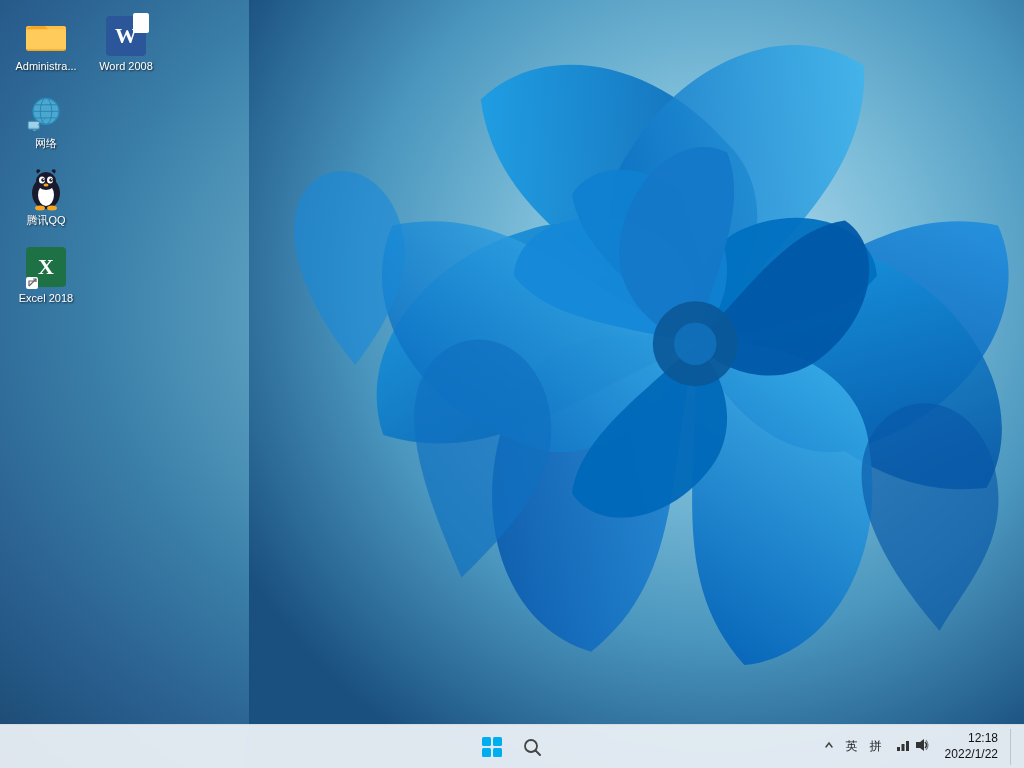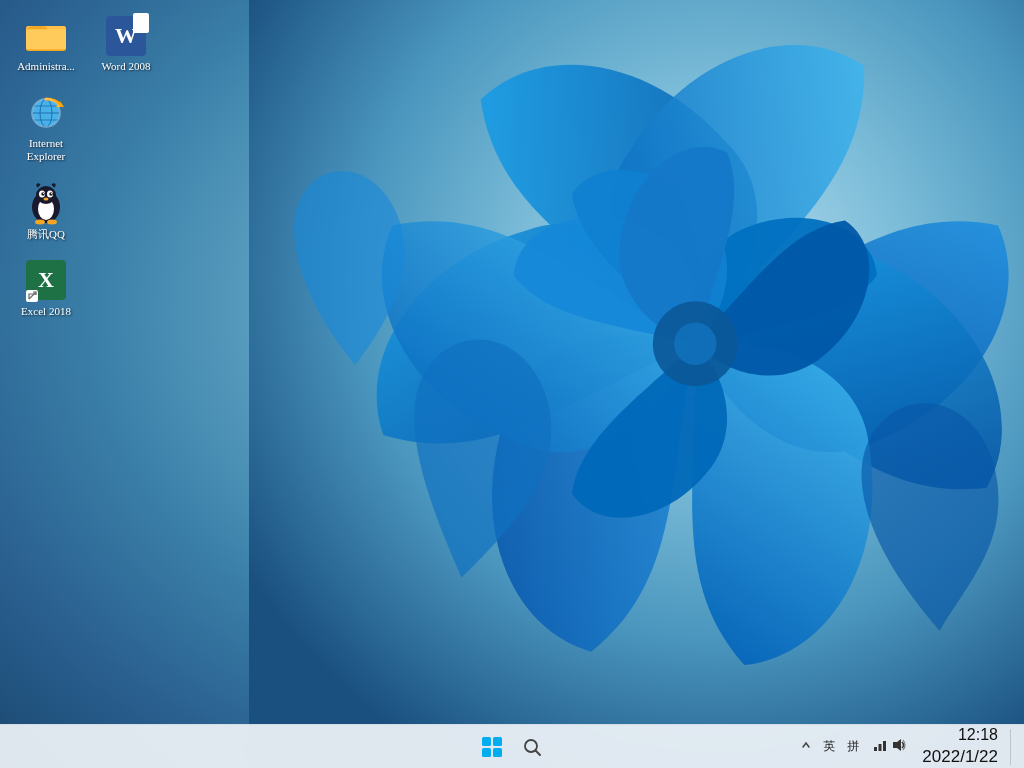--- a/index.html
+++ b/index.html
@@ -58,21 +58,20 @@
     }
 
     .icon-label {
       font-size: 11px;
       color: white;
       text-align: center;
       text-shadow: 1px 1px 2px rgba(0,0,0,0.7);
       line-height: 1.2;
       max-width: 72px;
       word-break: break-word;
-      font-family: Liberation Serif, serif;
     }
 
     
     .folder-icon-svg {
       width: 40px;
       height: 36px;
     }
 
     
     .word-icon-container {
@@ -205,25 +204,25 @@
     .clock-area {
       display: flex;
       flex-direction: column;
       align-items: flex-end;
       cursor: pointer;
       padding: 2px 6px;
       border-radius: 3px;
       line-height: 1.3;
     }
     .clock-time {
-      font-size: 16px;
+      font-size: 12px;
       color: #111;
     }
     .clock-date {
-      font-size: 17px;
+      font-size: 12px;
       color: #111;
     }
 
     
     .win11-flower {
       position: absolute;
       top: -60px;
       right: -100px;
       width: 900px;
       height: 850px;
@@ -321,37 +320,41 @@
           <div class="word-icon-container">
             <div class="doc-bg"></div>
             <span class="w-letter">W</span>
           </div>
         </div>
         <span class="icon-label">Word 2008</span>
       </div>
     </div>
 
 
-
-
     <div class="desktop-icon">
       <div class="icon-img">
-        <svg width="40" height="40" viewBox="0 0 40 40" xmlns="http://www.w3.org/2000/svg">
-          <circle cx="20" cy="20" r="14" fill="#4ab0e8" stroke="#2a80c0" stroke-width="1"></circle>
-          <ellipse cx="20" cy="20" rx="6" ry="14" fill="none" stroke="#1a70b0" stroke-width="1"></ellipse>
-          <line x1="6" y1="20" x2="34" y2="20" stroke="#1a70b0" stroke-width="1"></line>
-          <line x1="8" y1="13" x2="32" y2="13" stroke="#1a70b0" stroke-width="0.8"></line>
-          <line x1="8" y1="27" x2="32" y2="27" stroke="#1a70b0" stroke-width="0.8"></line>
-          <path d="M20,6 Q30,6 34,12" stroke="#ffa500" stroke-width="3" fill="none" stroke-linecap="round"></path>
-          <polygon points="34,8 38,14 30,14" fill="#ffa500"></polygon>
-          <circle cx="20" cy="20" r="14" fill="none" stroke="rgba(255,255,255,0.3)" stroke-width="2"></circle>
+        <svg class="monitor-icon" viewBox="0 0 48 44" xmlns="http://www.w3.org/2000/svg">
+
+          <circle cx="24" cy="20" r="16" fill="#4aa8d0" stroke="#2a7aaa" stroke-width="1"></circle>
+          <ellipse cx="24" cy="20" rx="7" ry="16" fill="none" stroke="#2a7aaa" stroke-width="1"></ellipse>
+          <line x1="8" y1="20" x2="40" y2="20" stroke="#2a7aaa" stroke-width="1"></line>
+          <line x1="10" y1="12" x2="38" y2="12" stroke="#2a7aaa" stroke-width="1"></line>
+          <line x1="10" y1="28" x2="38" y2="28" stroke="#2a7aaa" stroke-width="1"></line>
+          <circle cx="24" cy="20" r="16" fill="none" stroke="#2a8ab8" stroke-width="1.5"></circle>
+
+          <rect x="2" y="32" width="14" height="10" rx="2" fill="#6ab8d4" stroke="#3a88a8" stroke-width="1"></rect>
+          <rect x="3" y="33" width="12" height="7" rx="0.5" fill="#a0d0e8"></rect>
+          <rect x="8" y="42" width="4" height="2" fill="#5a9ab8"></rect>
+          <line x1="14" y1="37" x2="24" y2="28" stroke="#3a88a8" stroke-width="1"></line>
         </svg>
       </div>
-      <span class="icon-label">Internet Explorer</span>
-    </div>
+      <span class="icon-label">网络</span>
+    </div>
+
+
 
     <div class="desktop-icon">
       <div class="icon-img">
         <svg width="40" height="42" viewBox="0 0 40 42" xmlns="http://www.w3.org/2000/svg">
 
           <ellipse cx="20" cy="24" rx="14" ry="16" fill="#1a1a2e"></ellipse>
 
           <ellipse cx="20" cy="26" rx="8" ry="11" fill="white"></ellipse>
 
           <ellipse cx="20" cy="12" rx="10" ry="9" fill="#1a1a2e"></ellipse>

